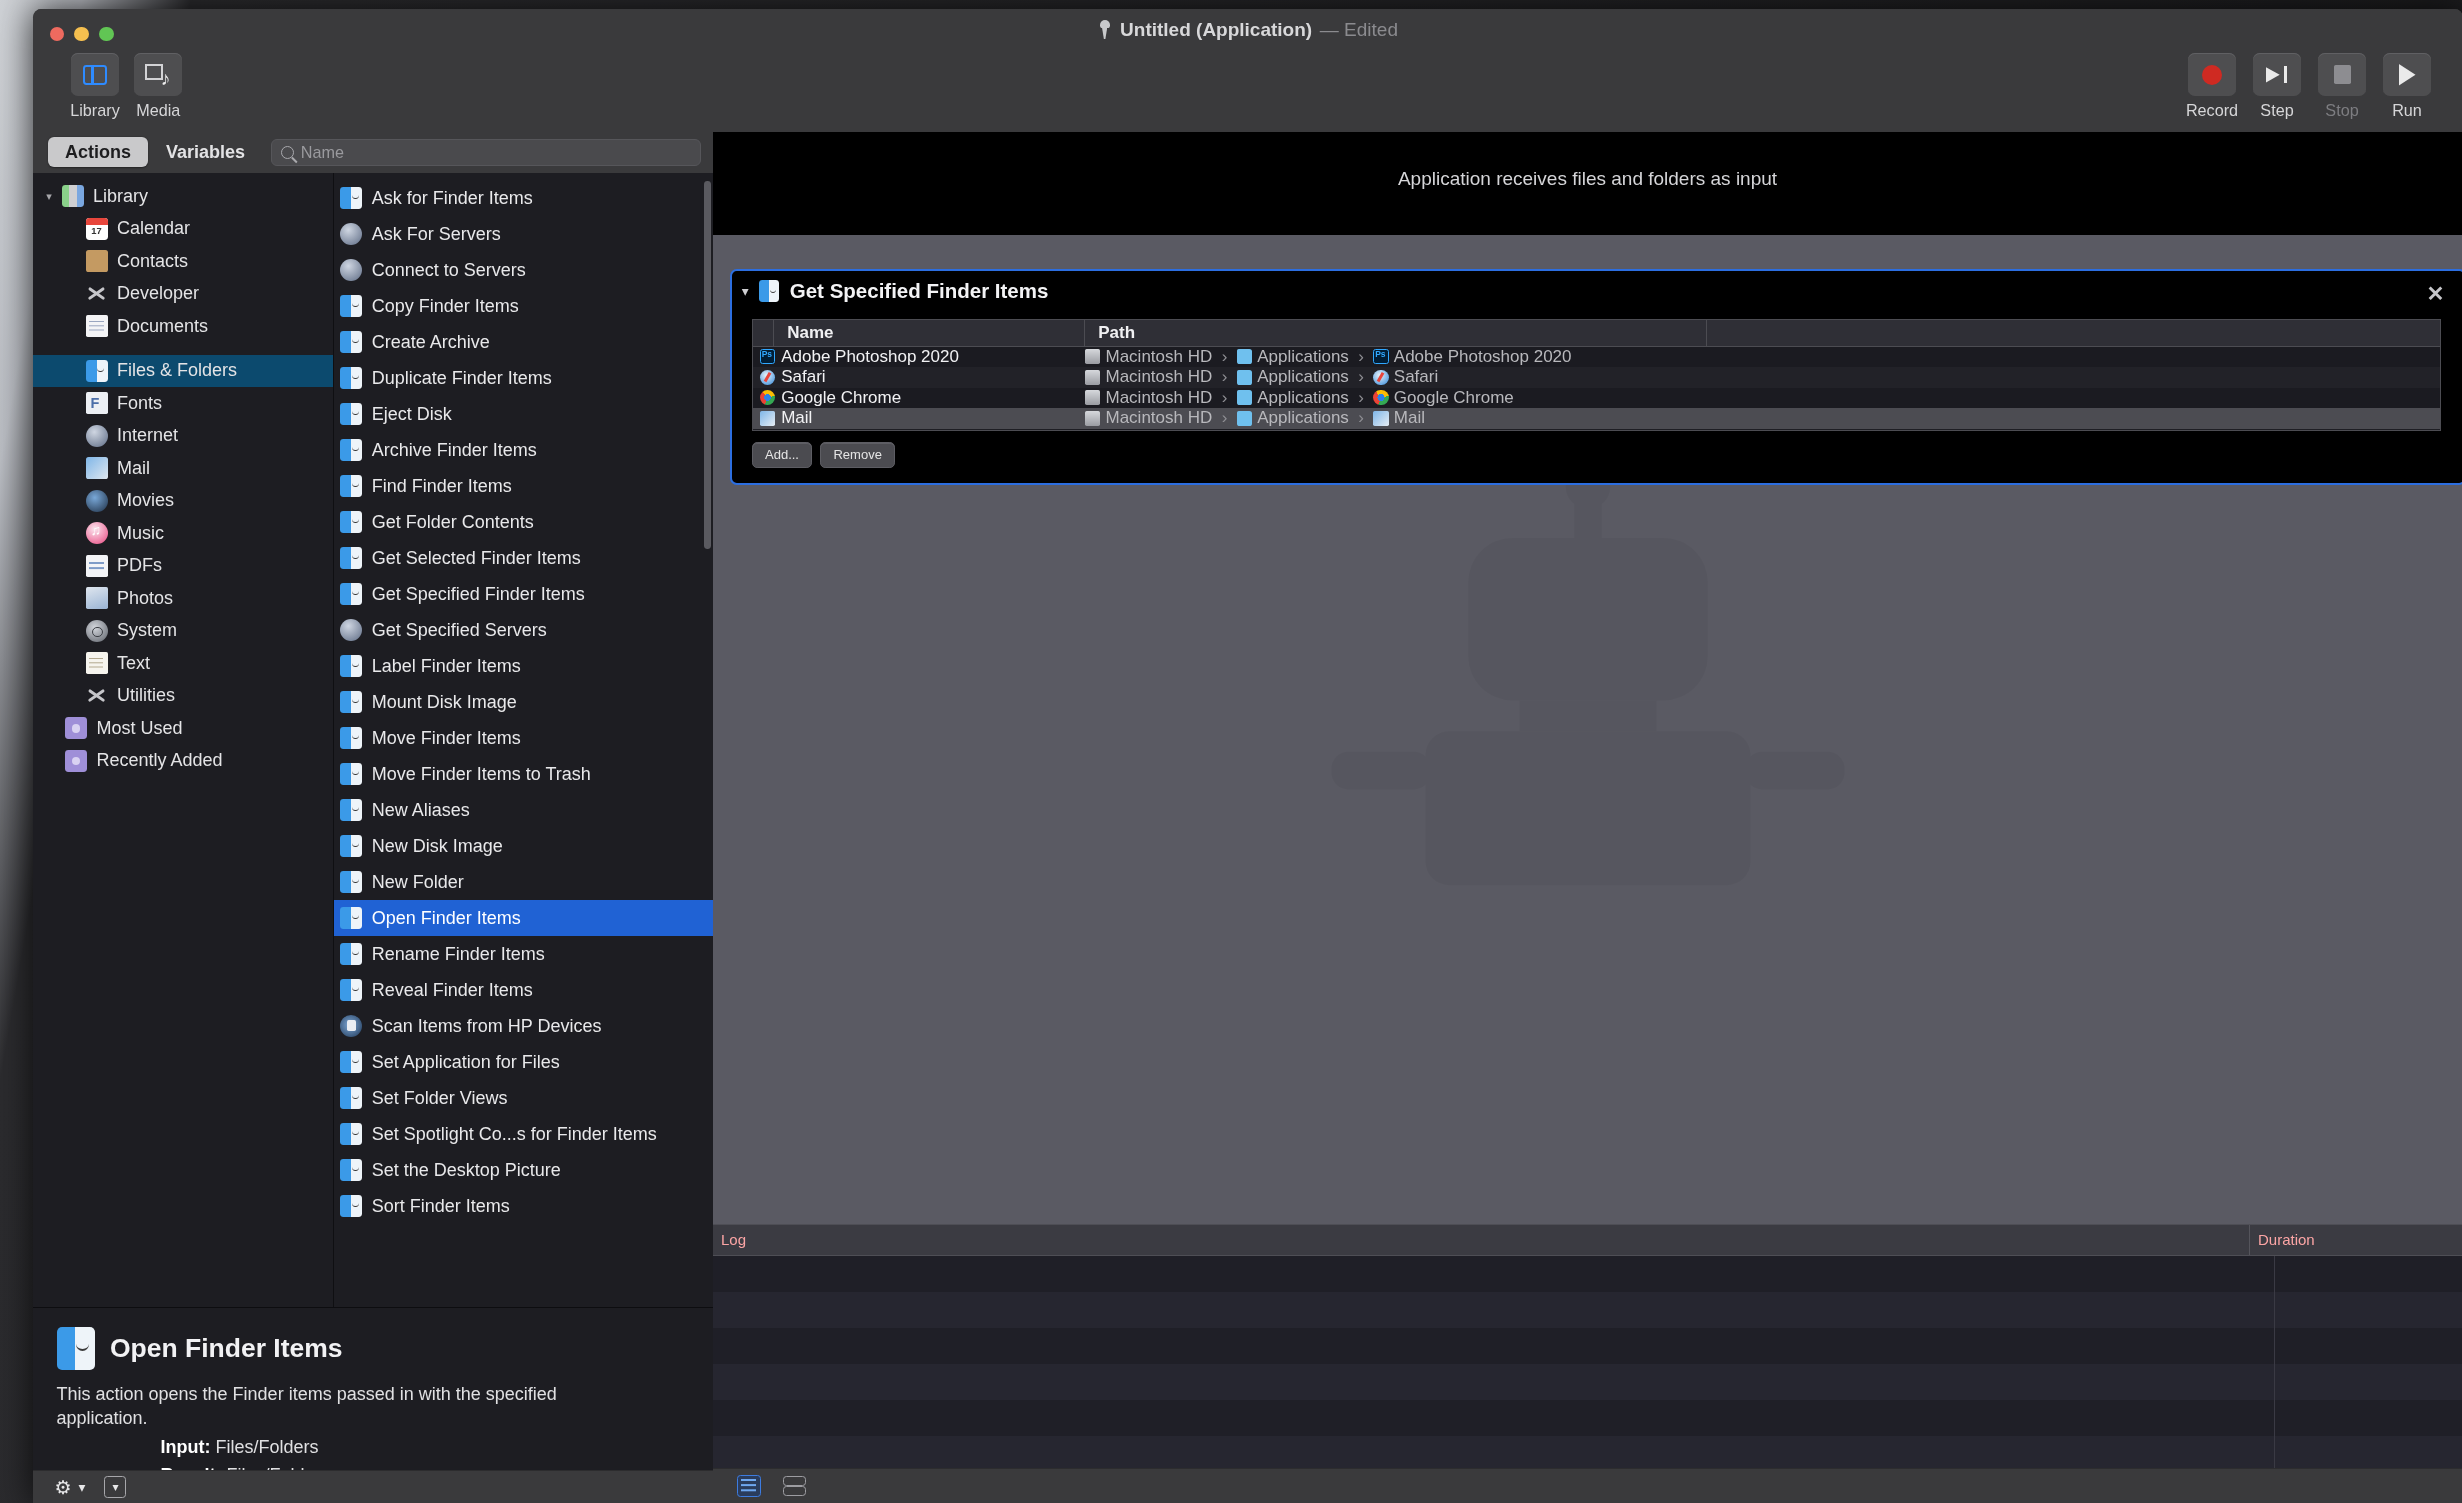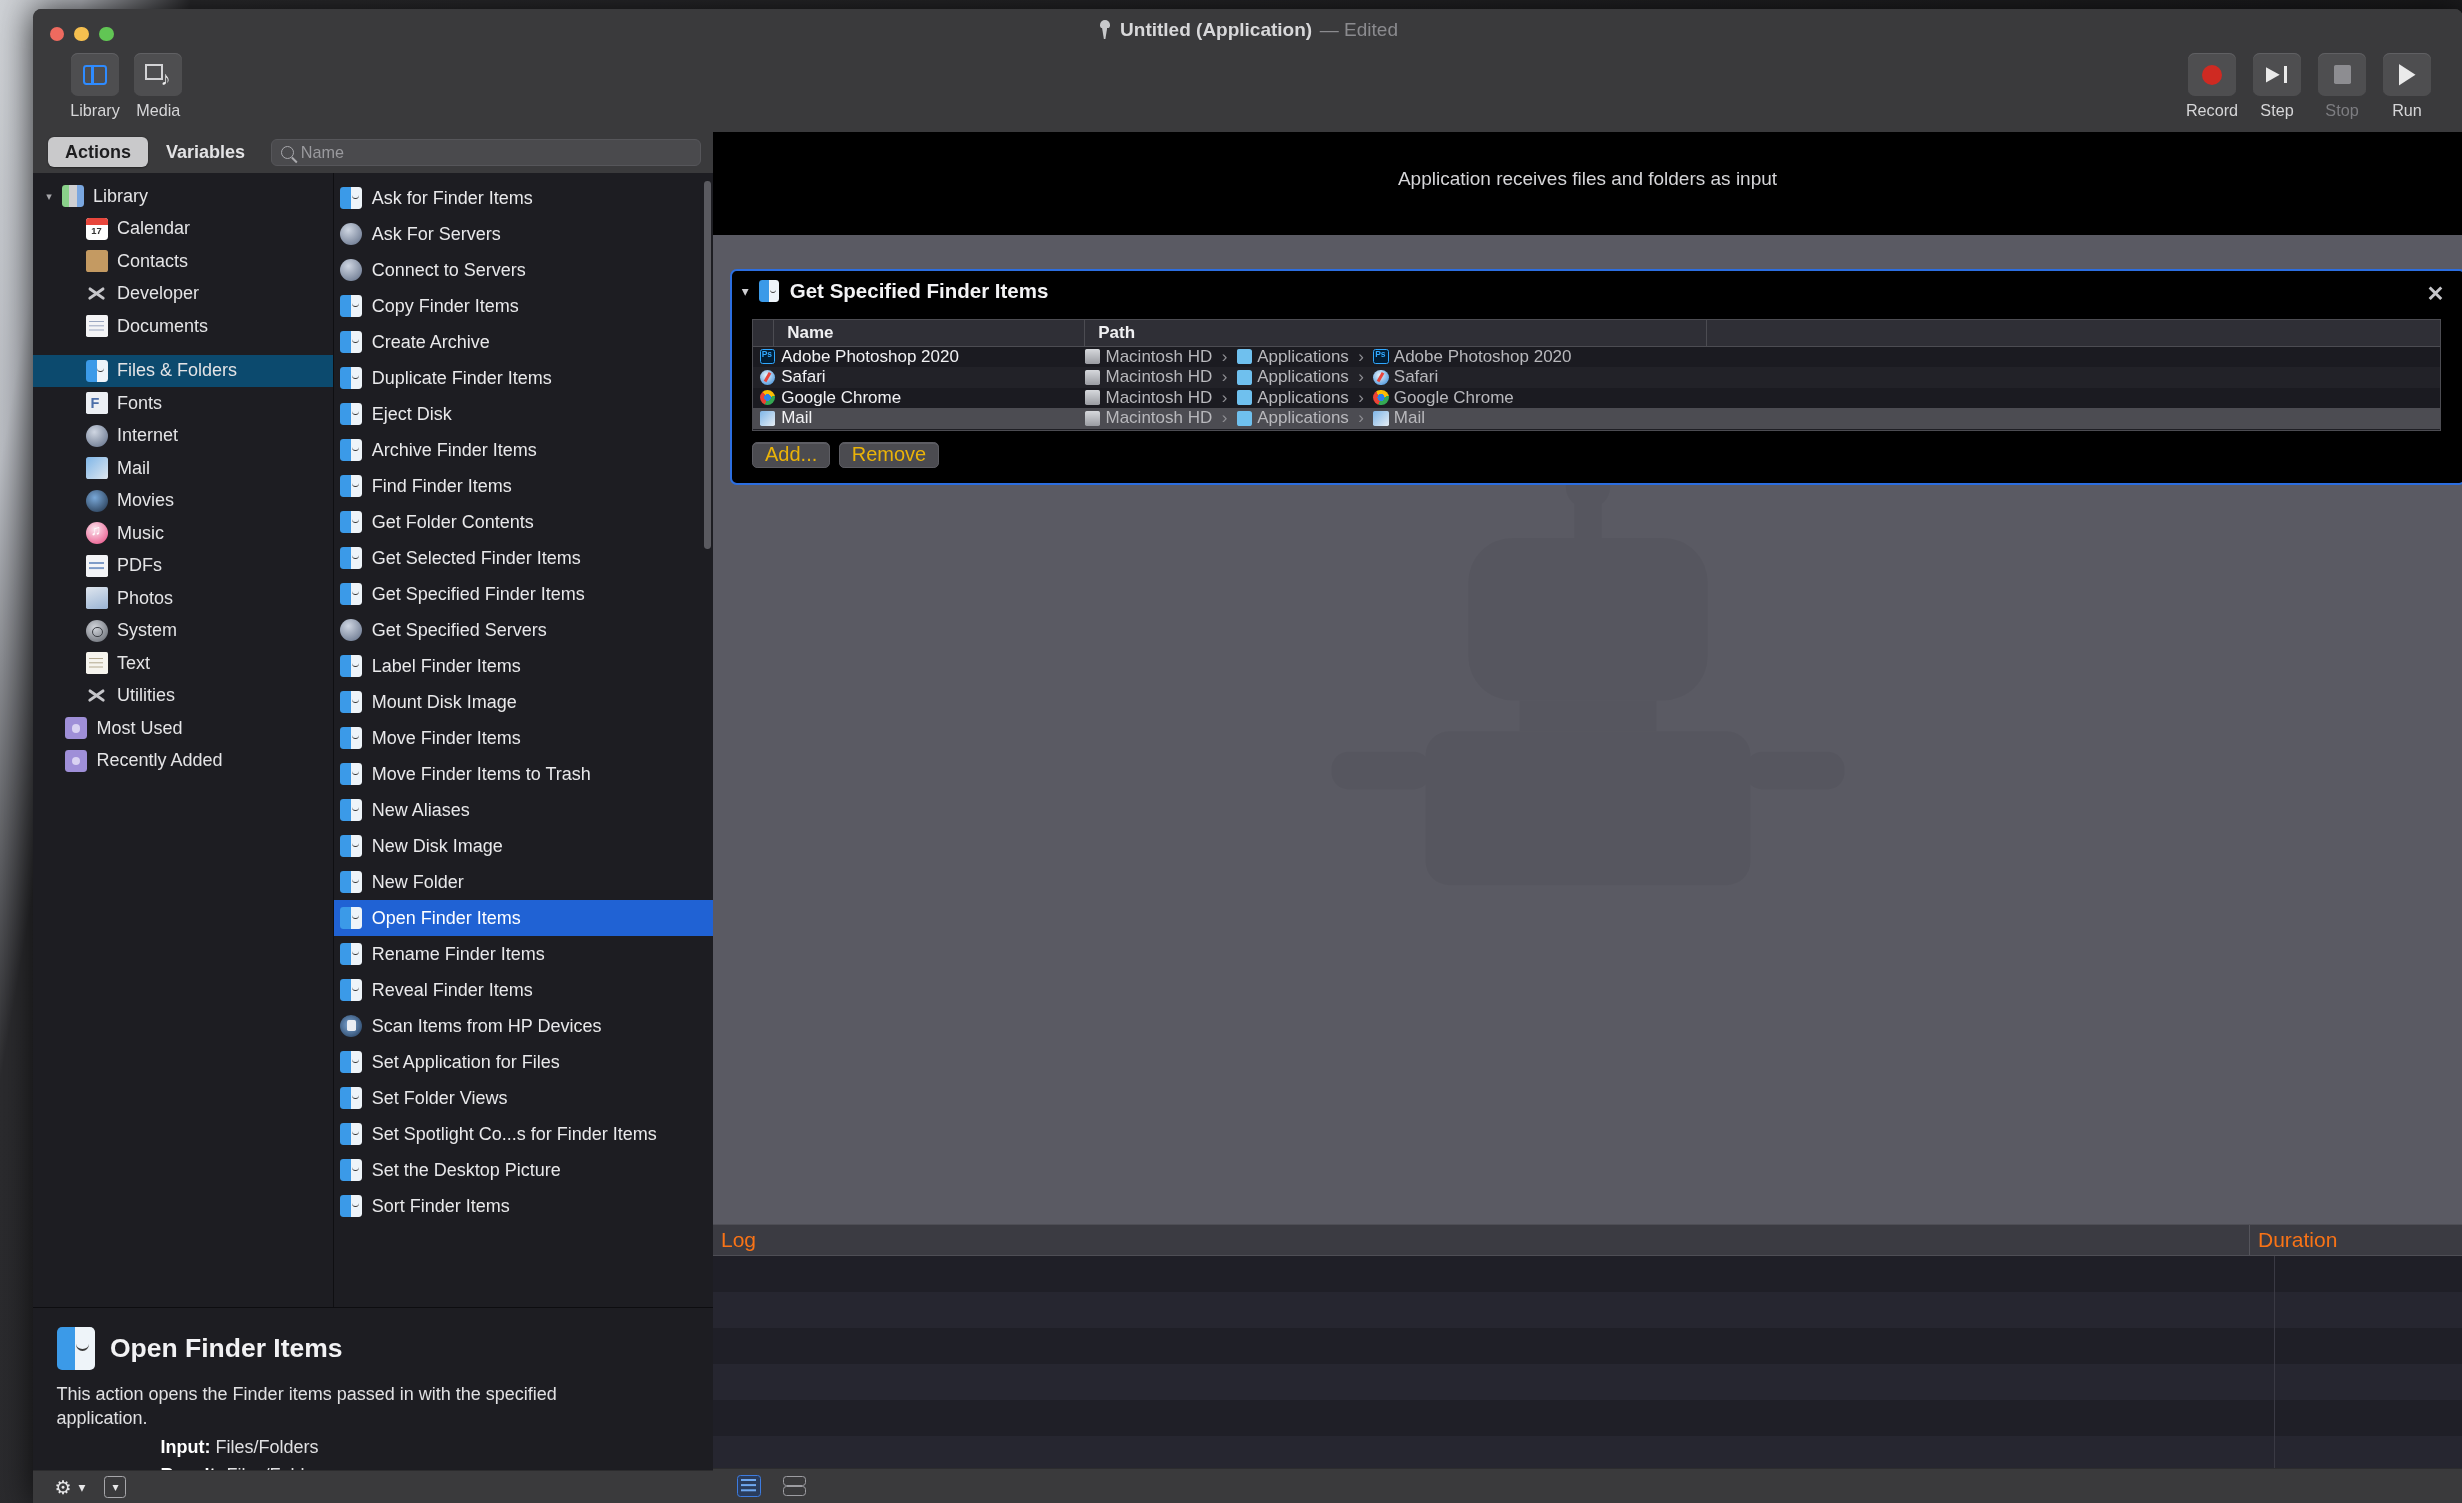--- a/index.html
+++ b/index.html
@@ -196,28 +196,28 @@
   .mi.ps { background:#011e36; border:1.3px solid #31a8ff; border-radius:2.6px; }
   .mi.ps:after{content:"Ps";position:absolute;left:0.9px;top:-0.9px;font-size:8.5px;color:#31a8ff;font-weight:700;}
   .mi.safari { background:radial-gradient(circle at 42% 35%,#e8f3fb,#2f86d8); border-radius:50%; }
   .mi.safari:after{content:"";position:absolute;left:6px;top:2.6px;width:2.6px;height:10.3px;background:#e8453c;transform:rotate(30deg);}
   .mi.chrome { background:radial-gradient(circle at 50% 50%,#2c82e8 0 32%,transparent 33%),
                conic-gradient(from 200deg,#ea4335 0 33%,#fbbc05 33% 66%,#34a853 66% 100%); border-radius:50%; }
   .mi.mail { background:linear-gradient(135deg,#7fb6e8,#e6edf4); border-radius:1.7px; }
 
   #btnrow { position:absolute; left:20.5px; top:171px; display:flex; gap:8.5px; }
   .btn { height:26px; padding:0 12px; border-radius:5.1px; background:#4b4b50;
-         border:0.9px solid #5d5d63; color:#eab308; font-size:20px;
+         border:0.9px solid #5d5d63; color:#e5e5e5; font-size:13px;
          display:flex; align-items:center; box-shadow:inset 0 0.9px 0 #5e5e64;}
 
   
   #logpanel { position:absolute; left:0; right:0; bottom:0; height:280px; background:#22222a; }
   #log-head { height:32.5px; background:#3b3b42; display:flex; border-bottom:0.9px solid #4e4e55;
               border-top:0.9px solid #4e4e55; }
-  .lh { font-size:21px; color:#f97316; display:flex; align-items:center; padding-left:8.5px; }
+  .lh { font-size:15px; color:#fca5a5; display:flex; align-items:center; padding-left:8.5px; }
   .lh.c1 { flex:1; border-right:0.9px solid #55555c; }
   .lh.c2 { width:213px; }
   .lrow { height:36px; display:flex; }
   .lrow:nth-child(odd) { background:#1f1f27; }
   .lrow:nth-child(even) { background:#262630; }
   .lc1 { flex:1; border-right:0.9px solid #3a3a44; }
   .lc2 { width:188px; }
   #log-footer { position:absolute; left:0; right:0; bottom:0; height:36px; background:#3a3a3c;
                 display:flex; align-items:center; padding-left:24px; gap:22px; border-top:0.9px solid #2c2c2e;}
   .vbtn { width:24px;height:22px;border-radius:3.4px; position:relative; }

